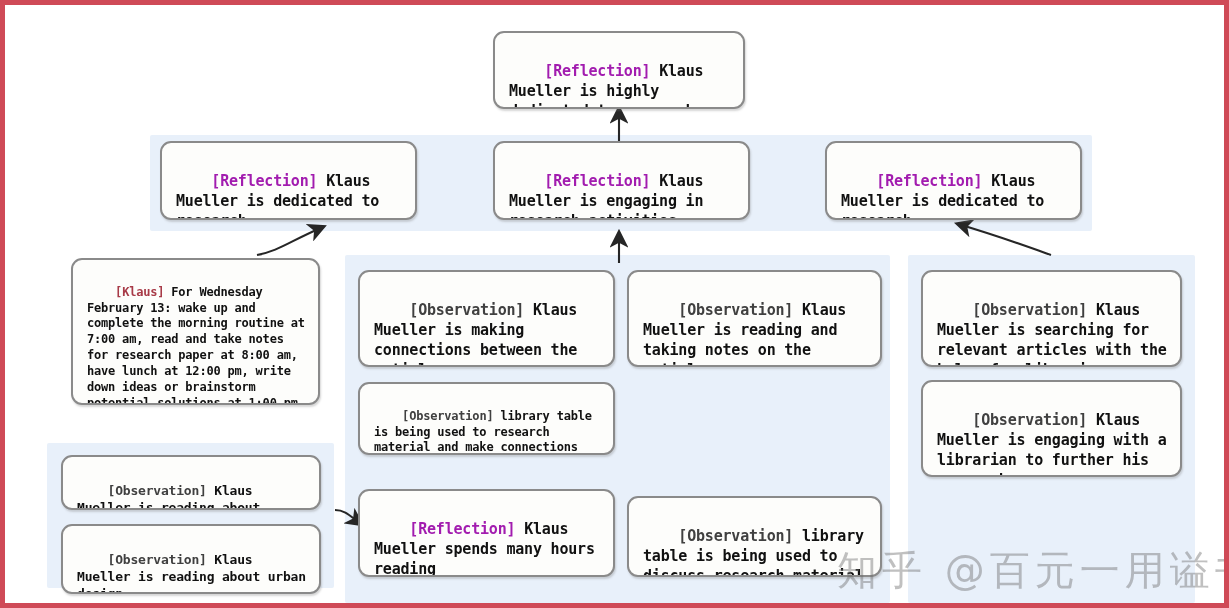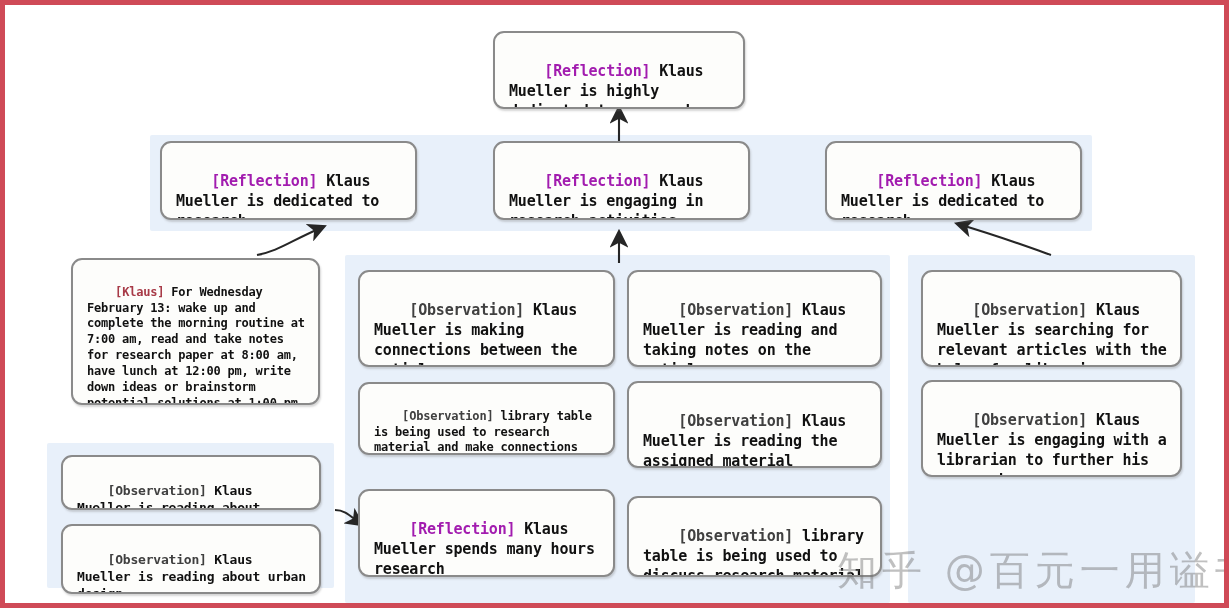--- a/index.html
+++ b/index.html
@@ -124,30 +124,27 @@
 
   <div class="node fs15" style="left:353px; top:265px; width:257px; height:97px;">
     <span class="tag-observation">[Observation]</span><span> Klaus Mueller is making connections between the articles</span>
   </div>
 
   <div class="node fs12" style="left:353px; top:377px; width:257px; height:73px;">
     <span class="tag-observation">[Observation]</span><span> library table is being used to research material and make connections between the articles</span>
   </div>
 
   <div class="node fs15" style="left:353px; top:484px; width:257px; height:88px;">
-    <span class="tag-reflection">[Reflection]</span><span> Klaus Mueller spends many hours research</span>
+    <span class="tag-reflection">[Reflection]</span><span> Klaus Mueller spends many hours reading</span>
   </div>
 
   <div class="node fs15" style="left:622px; top:265px; width:255px; height:97px;">
     <span class="tag-observation">[Observation]</span><span> Klaus Mueller is reading and taking notes on the articles</span>
   </div>
 
-  <div class="node fs15" style="left:622px; top:376px; width:255px; height:87px;">
-    <span class="tag-observation">[Observation]</span><span> Klaus Mueller is reading the assigned material</span>
-  </div>
 
   <div class="node fs15" style="left:622px; top:491px; width:255px; height:81px;">
     <span class="tag-observation">[Observation]</span><span> library table is being used to discuss research material</span>
   </div>
 
   <div class="node fs15" style="left:916px; top:265px; width:261px; height:97px;">
     <span class="tag-observation">[Observation]</span><span> Klaus Mueller is searching for relevant articles with the help of a librarian</span>
   </div>
 
   <div class="node fs15" style="left:916px; top:375px; width:261px; height:97px;">

